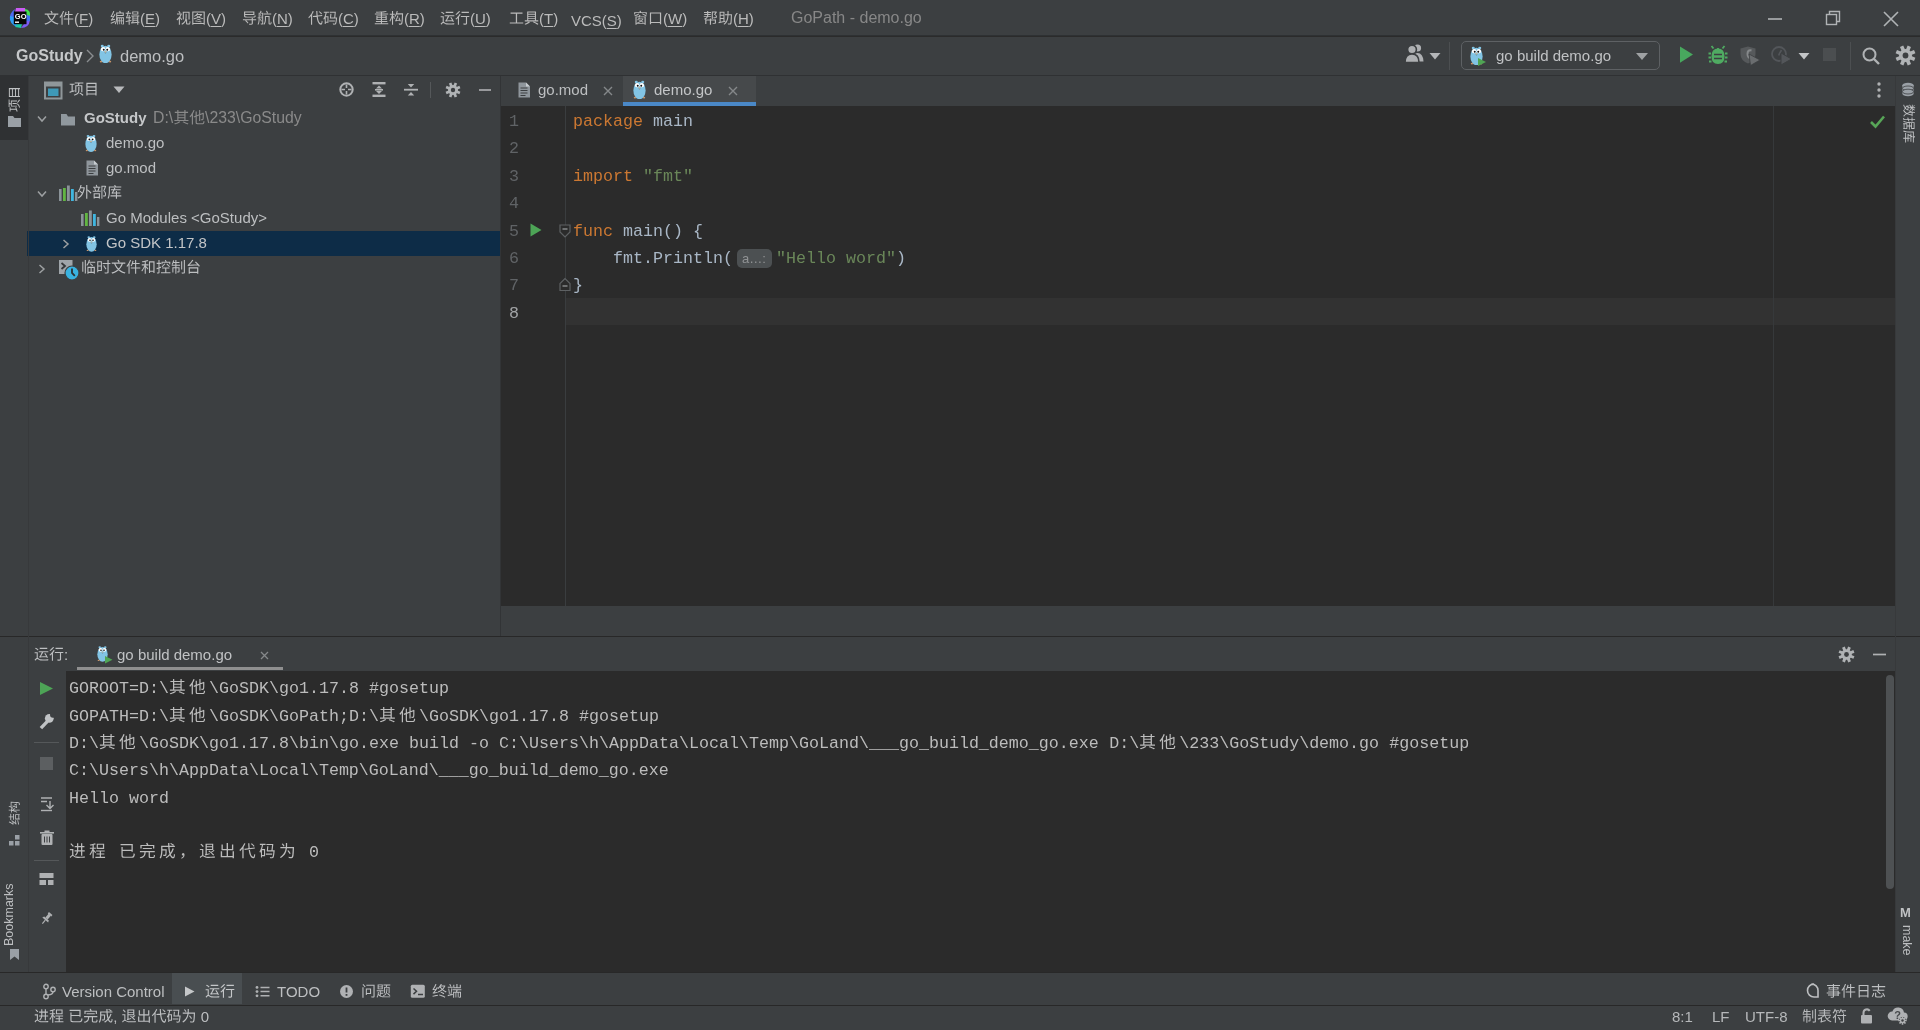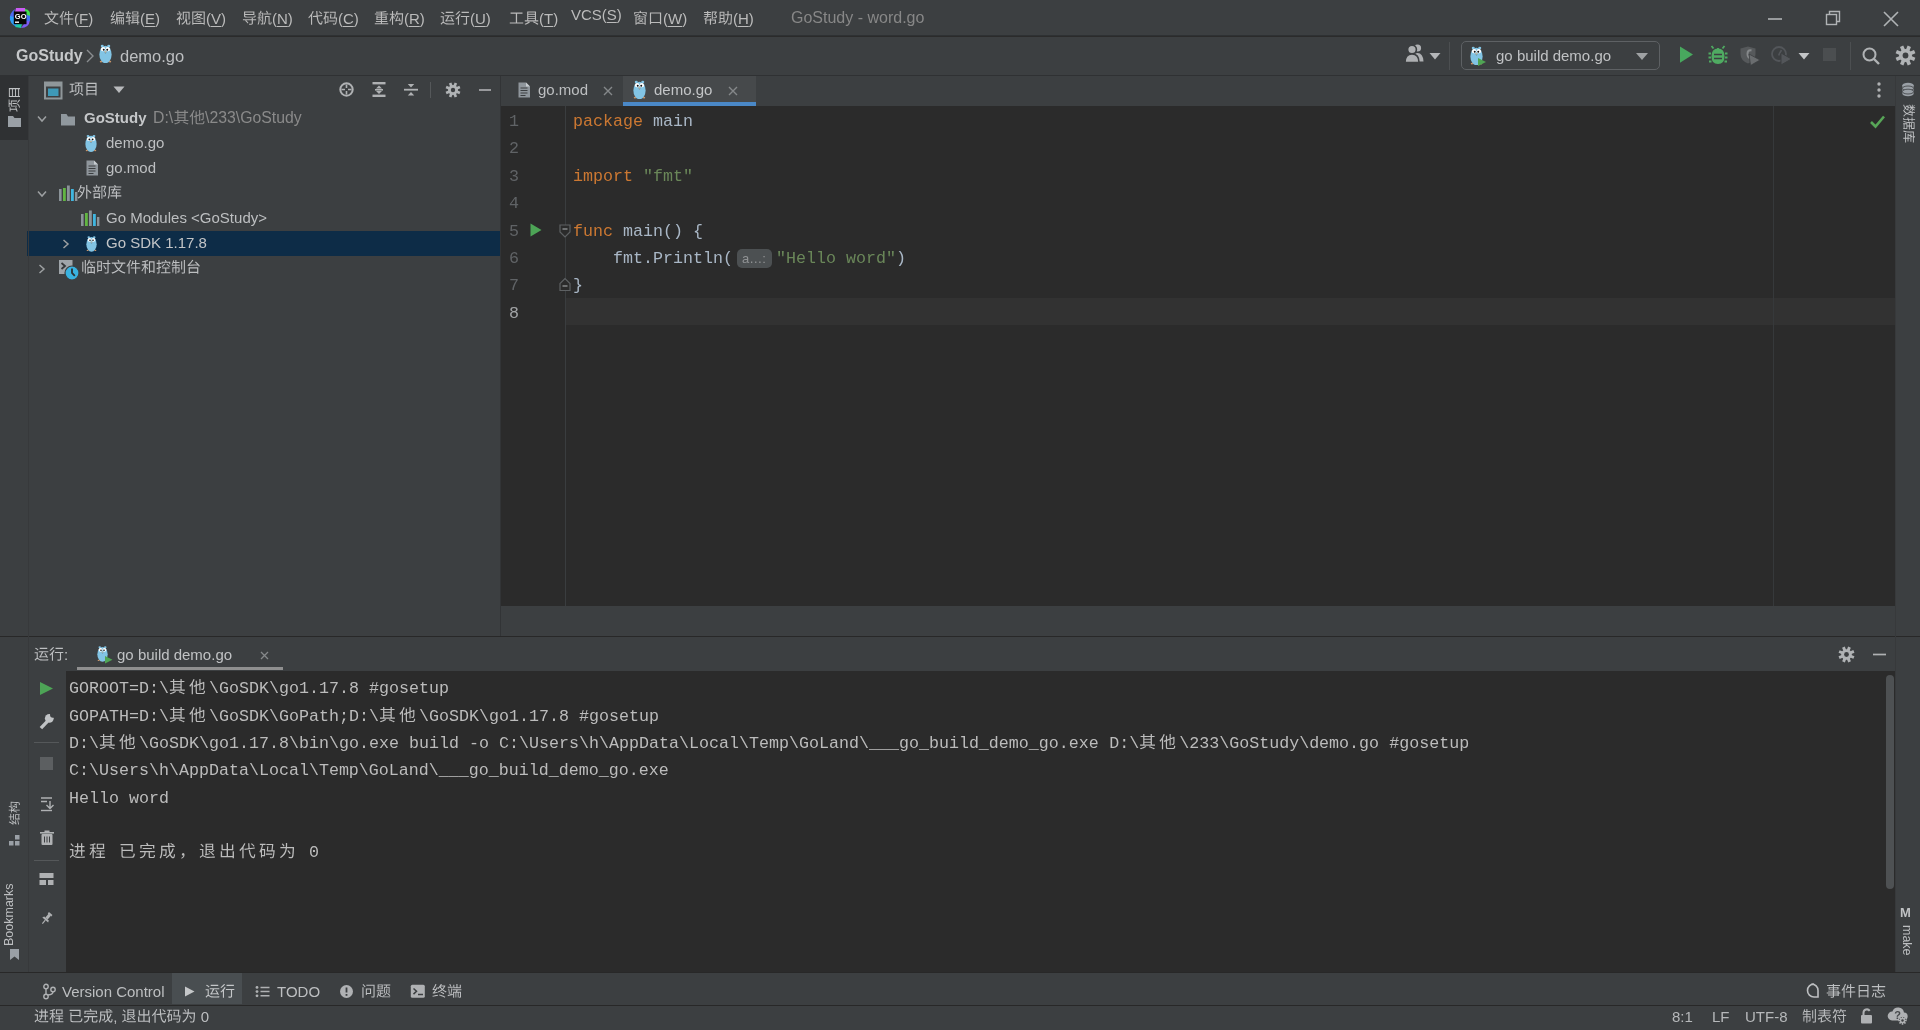--- a/index.html
+++ b/index.html
@@ -136,21 +136,21 @@
       </svg>
     </div>
     <div style="position:absolute;left:509px;top:10px;">
       <svg width="52" height="21" viewBox="0 0 52 21" style="overflow:visible">
         <use href="#u5de5" transform="translate(0.0,13.5) scale(0.0150,-0.0150)" fill="#BBBBBB"></use>
         <use href="#u5177" transform="translate(15.0,13.5) scale(0.0150,-0.0150)" fill="#BBBBBB"></use>
         <text x="30.0" y="13.5" font-family="Liberation Sans" font-size="15px" fill="#BBBBBB">(T)</text>
         <rect x="35.0" y="16.0" width="9.2" height="1" fill="#BBBBBB"></rect>
       </svg>
     </div>
-    <div style="position:absolute;left:571px;top:6px;">
+    <div style="position:absolute;left:571px;top:12px;">
       <svg width="53" height="21" viewBox="0 0 53 21" style="overflow:visible">
         <text x="0.0" y="13.5" font-family="Liberation Sans" font-size="15px" fill="#BBBBBB">VCS</text>
         <text x="30.8" y="13.5" font-family="Liberation Sans" font-size="15px" fill="#BBBBBB">(S)</text>
         <rect x="35.8" y="16.0" width="10.0" height="1" fill="#BBBBBB"></rect>
       </svg>
     </div>
     <div style="position:absolute;left:633px;top:10px;">
       <svg width="57" height="21" viewBox="0 0 57 21" style="overflow:visible">
         <use href="#u7a97" transform="translate(0.0,13.5) scale(0.0150,-0.0150)" fill="#BBBBBB"></use>
         <use href="#u53e3" transform="translate(15.0,13.5) scale(0.0150,-0.0150)" fill="#BBBBBB"></use>
@@ -159,21 +159,21 @@
       </svg>
     </div>
     <div style="position:absolute;left:703px;top:10px;">
       <svg width="53" height="21" viewBox="0 0 53 21" style="overflow:visible">
         <use href="#u5e2e" transform="translate(0.0,13.5) scale(0.0150,-0.0150)" fill="#BBBBBB"></use>
         <use href="#u52a9" transform="translate(15.0,13.5) scale(0.0150,-0.0150)" fill="#BBBBBB"></use>
         <text x="30.0" y="13.5" font-family="Liberation Sans" font-size="15px" fill="#BBBBBB">(H)</text>
         <rect x="35.0" y="16.0" width="10.8" height="1" fill="#BBBBBB"></rect>
       </svg>
     </div>
-    <div style="position:absolute;left:791px;top:9px;font-family:'Liberation Sans';font-size:16px;color:#878787">GoStudy - word.go</div>
+    <div style="position:absolute;left:791px;top:9px;font-family:'Liberation Sans';font-size:16px;color:#878787">GoPath - demo.go</div>
     <svg style="position:absolute;left:1760px;top:0px" width="160" height="36" viewBox="0 0 160 36">
 <line x1="8" y1="19" x2="22" y2="19" stroke="#b0b3b5" stroke-width="1.6"></line>
 <rect x="66.5" y="14.5" width="10" height="10" fill="none" stroke="#b0b3b5" stroke-width="1.4"></rect>
 <path d="M 69.5 14.5 v -3 h 10 v 10 h -3" fill="none" stroke="#b0b3b5" stroke-width="1.4"></path>
 <path d="M 124 12 l 14 14 M 138 12 l -14 14" stroke="#b0b3b5" stroke-width="1.6"></path>
 </svg>
     <div style="position:absolute;left:0;top:37px;width:1920px;height:39px;background:#3C3F41"></div>
     <div style="position:absolute;left:16px;top:47px;">
       <svg width="69" height="23" viewBox="0 0 69 23" style="position:absolute;left:0;top:0;overflow:visible">
         <text x="0.0" y="14.4" font-family="Liberation Sans" font-size="16px" fill="#c6c8ca" font-weight="bold">GoStudy</text>

